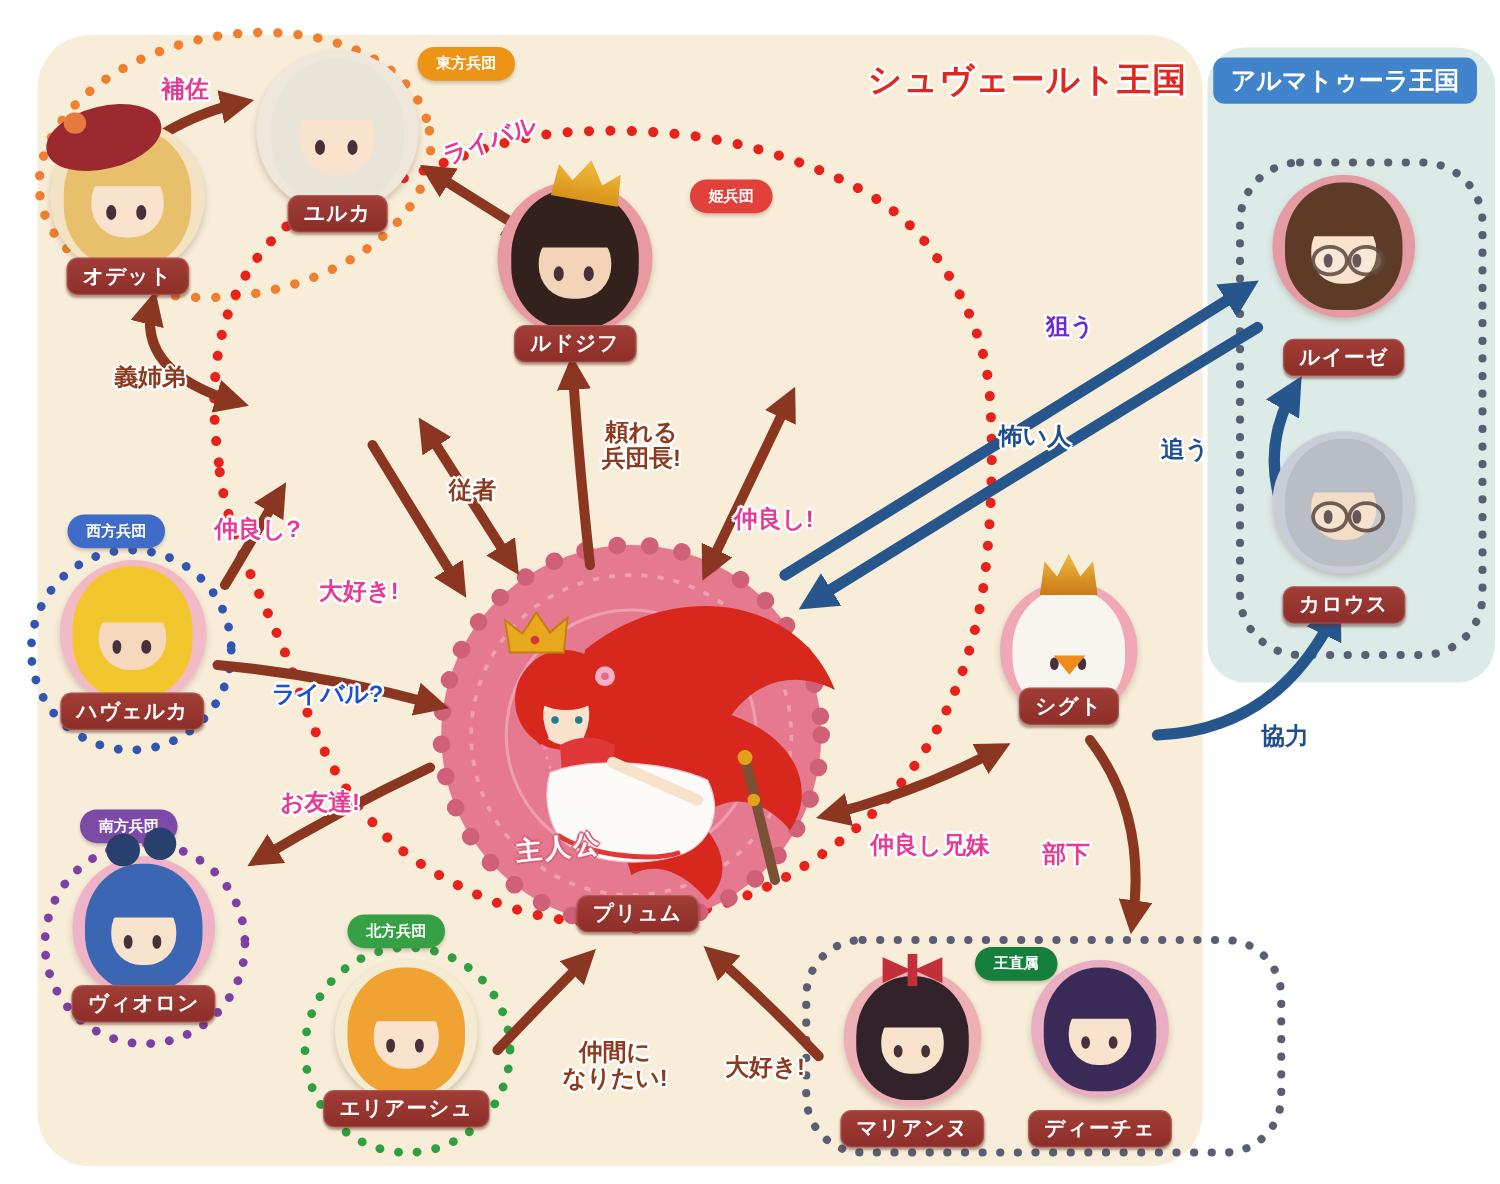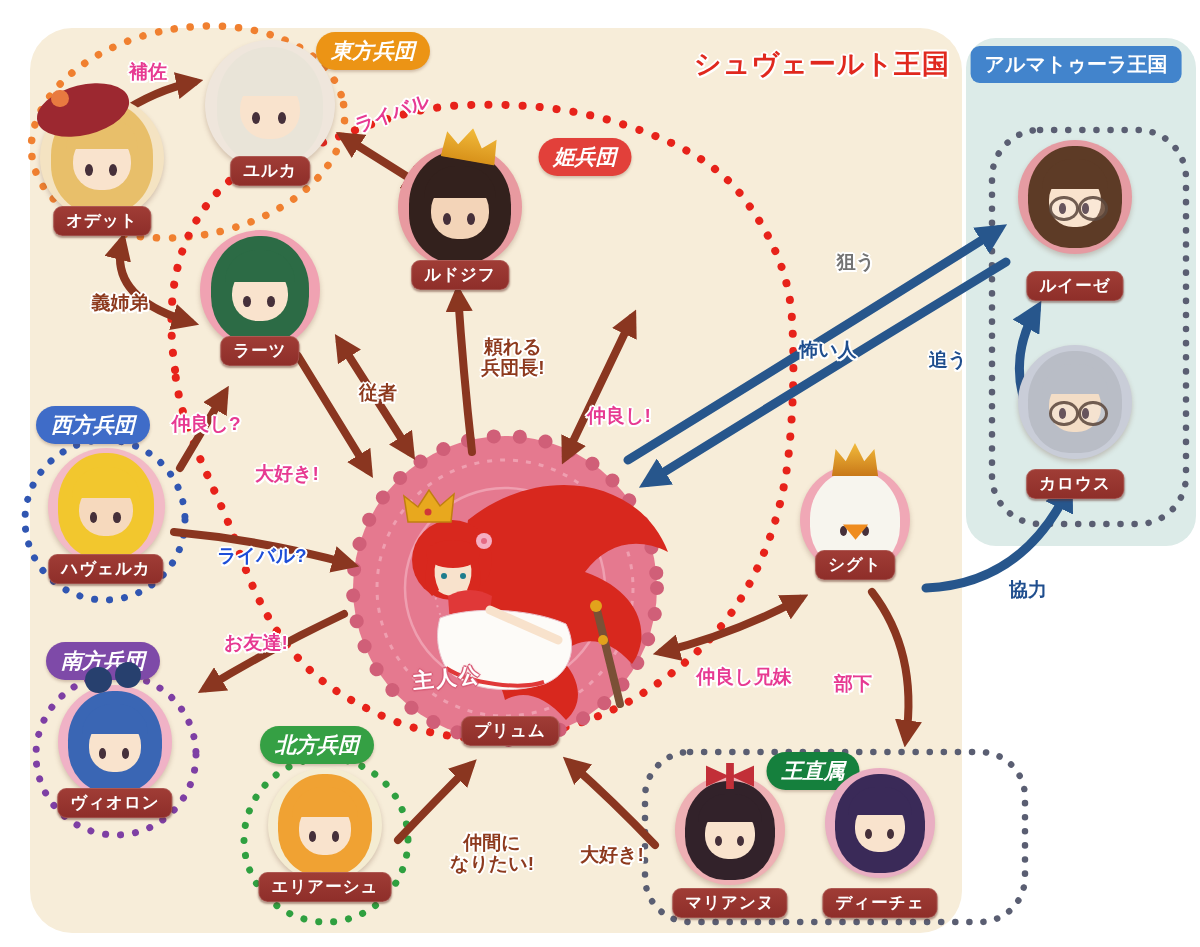--- a/index.html
+++ b/index.html
@@ -17,22 +17,22 @@
     text-shadow:-2px 0 #fff,2px 0 #fff,0 -2px #fff,0 2px #fff,-1.5px -1.5px #fff,1.5px -1.5px #fff,-1.5px 1.5px #fff,1.5px 1.5px #fff;}
   #title-armatura{left:1076px;top:46px;font-size:20px;color:#fff;padding:5px 14px;border-radius:9px;}
   
   #art{position:absolute;left:0;top:0;width:1200px;height:947px;}
   .mk-brown{fill:var(--arrow-brown);} .mk-blue{fill:var(--arrow-blue);}
   .arrow{fill:none;stroke-linecap:round;}
   .arrow.brown{stroke:var(--arrow-brown);stroke-width:8;}
   .arrow.blue{stroke:var(--arrow-blue);stroke-width:9;}
   .dots{fill:none;stroke-linecap:round;}
   
-  .badge{position:absolute;transform:translate(-50%,-50%);color:#fff;font-weight:bold;font-size:21px;
-    padding:5px 15px;border-radius:20px;white-space:nowrap;box-shadow:0 2px 3px rgba(120,80,60,.3);font-style:italic;}
+  .badge{position:absolute;transform:translate(-50%,-50%);color:#fff;font-weight:bold;font-size:12px;
+    padding:5px 15px;border-radius:20px;white-space:nowrap;box-shadow:0 2px 3px rgba(120,80,60,.3);}
   
   .rel{position:absolute;transform:translate(-50%,-50%);font-weight:bold;font-size:19px;white-space:pre-line;
     text-align:center;line-height:1.12;
     text-shadow:-2px 0 #fff,2px 0 #fff,0 -2px #fff,0 2px #fff,-1.5px -1.5px #fff,1.5px -1.5px #fff,-1.5px 1.5px #fff,1.5px 1.5px #fff;}
   .rel.tilt{transform:translate(-50%,-50%) rotate(-20deg);}
   
   .char{position:absolute;left:calc(var(--cx) - var(--d)/2);top:calc(var(--cy) - var(--d)/2);
     width:var(--d);height:var(--d);}
   .portrait{width:100%;height:100%;border-radius:50%;overflow:hidden;position:relative;
     background:var(--bg);box-shadow:0 3px 5px rgba(120,80,60,.28);}
@@ -205,31 +205,20 @@
         <div class="face"></div>
         <div class="bangs"></div>
         <div class="eye l"></div>
         <div class="eye r"></div>
       </div>
     <div class="acc" data-acc="crown"></div>
     <div class="plate"><span>ルドジフ</span></div>
   </div>
 
 
-  <div class="char" style="--cx: 260px; --cy: 290px; --d: 120px; --pg: -14px; --bg: #f0a2b2; --hair: #2c6b45; --skin: #f9e3cd;">
-    <div class="portrait">
-        <div class="hairback"></div>
-        <div class="face"></div>
-        <div class="bangs"></div>
-        <div class="eye l"></div>
-        <div class="eye r"></div>
-      </div>
-    <div class="acc" data-acc="none"></div>
-    <div class="plate"><span>ラーツ</span></div>
-  </div>
 
   <div class="char" style="--cx: 106px; --cy: 506px; --d: 117px; --pg: -11px; --bg: #f2bac6; --hair: #f2c72e; --skin: #f6d9bd;">
     <div class="portrait">
         <div class="hairback"></div>
         <div class="face"></div>
         <div class="bangs"></div>
         <div class="eye l"></div>
         <div class="eye r"></div>
       </div>
     <div class="acc" data-acc="none"></div>
@@ -332,18 +321,18 @@
   <div class="rel" style="left: 262px; top: 556px; color: #1d4ed8;">ライバル?</div>
   <div class="rel" style="left: 513px; top: 357px; color: rgb(141, 58, 30);">頼れる
 兵団長!</div>
   <div class="rel" style="left: 619px; top: 398px; color: rgb(231, 58, 146); margin-top: 18px;">仲良し!</div>
   <div class="rel" style="left: 256px; top: 643px; color: rgb(231, 58, 146);">お友達!</div>
   <div class="rel" style="left: 492px; top: 853px; color: rgb(141, 58, 30);">仲間に
 なりたい!</div>
   <div class="rel" style="left: 612px; top: 855px; color: rgb(141, 58, 30);">大好き!</div>
   <div class="rel" style="left: 744px; top: 677px; color: rgb(231, 58, 146);">仲良し兄妹</div>
   <div class="rel" style="left: 853px; top: 684px; color: rgb(231, 58, 146);">部下</div>
-  <div class="rel" style="left: 856px; top: 262px; color: #737373;">狙う</div>
+  <div class="rel" style="left: 856px; top: 262px; color: #6d28d9;">狙う</div>
   <div class="rel" style="left: 828px; top: 350px; color: rgb(31, 78, 142);">怖い人</div>
   <div class="rel" style="left: 948px; top: 360px; color: rgb(31, 78, 142);">追う</div>
   <div class="rel" style="left: 1028px; top: 590px; color: rgb(31, 78, 142);">協力</div>
 
 </div>
 
 </body></html>

